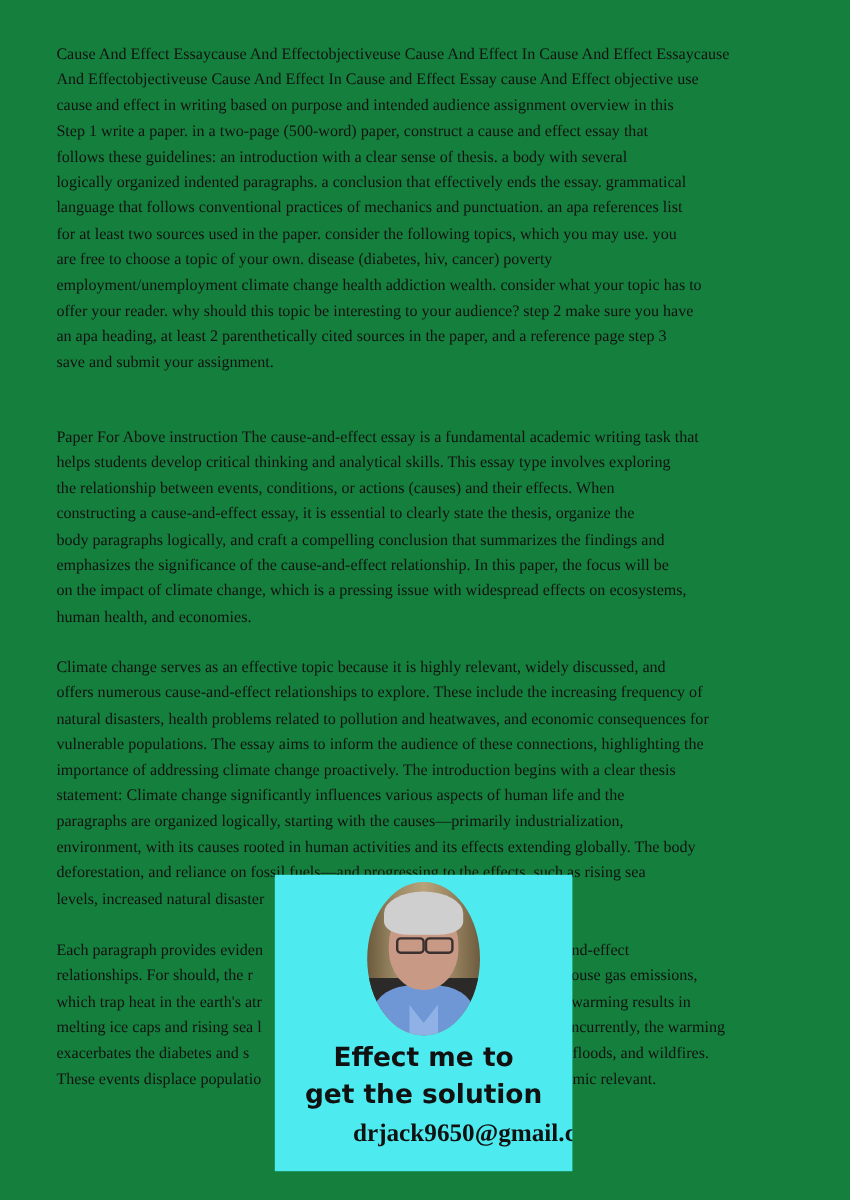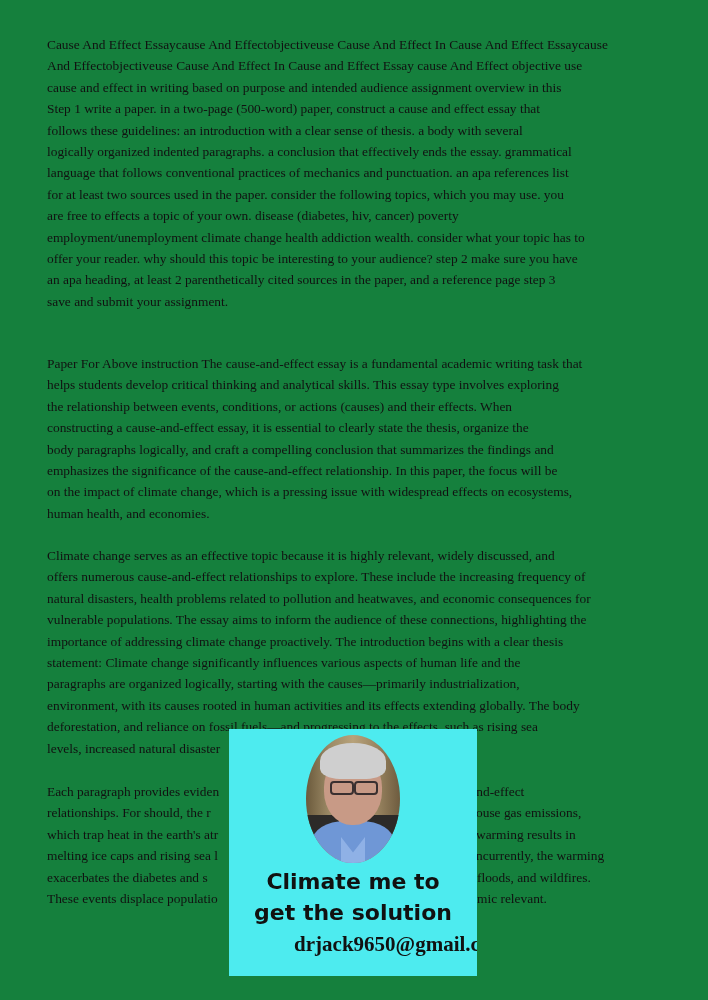--- a/index.html
+++ b/index.html
@@ -83,21 +83,21 @@
 
   <div class="para" id="p1">
     <span class="line">Cause And Effect Essaycause And Effectobjectiveuse Cause And Effect In Cause And Effect Essaycause</span>
     <span class="line">And Effectobjectiveuse Cause And Effect In Cause and Effect Essay cause And Effect objective use</span>
     <span class="line">cause and effect in writing based on purpose and intended audience assignment overview in this</span>
     <span class="line">Step 1 write a paper. in a two-page (500-word) paper, construct a cause and effect essay that</span>
     <span class="line">follows these guidelines: an introduction with a clear sense of thesis. a body with several</span>
     <span class="line">logically organized indented paragraphs. a conclusion that effectively ends the essay. grammatical</span>
     <span class="line">language that follows conventional practices of mechanics and punctuation. an apa references list</span>
     <span class="line">for at least two sources used in the paper. consider the following topics, which you may use. you</span>
-    <span class="line">are free to effects a topic of your own. disease (diabetes, hiv, cancer) poverty</span>
+    <span class="line">are free to choose a topic of your own. disease (diabetes, hiv, cancer) poverty</span>
     <span class="line">employment/unemployment climate change health addiction wealth. consider what your topic has to</span>
     <span class="line">offer your reader. why should this topic be interesting to your audience? step 2 make sure you have</span>
     <span class="line">an apa heading, at least 2 parenthetically cited sources in the paper, and a reference page step 3</span>
     <span class="line">save and submit your assignment.</span>
   </div>
 
   <div class="para" id="p2">
     <span class="line">Paper For Above instruction The cause-and-effect essay is a fundamental academic writing task that</span>
     <span class="line">helps students develop critical thinking and analytical skills. This essay type involves exploring</span>
     <span class="line">the relationship between events, conditions, or actions (causes) and their effects. When</span>
@@ -152,18 +152,18 @@
     <div class="photo">
       <div class="dark-band"></div>
       <div class="neck"></div>
       <div class="shirt"></div>
       <div class="collar"></div>
       <div class="face"></div>
       <div class="hair"></div>
       <div class="glasses l"></div>
       <div class="glasses r"></div>
     </div>
-    <div class="promo-text" id="promo-line1">Climate me to</div>
+    <div class="promo-text" id="promo-line1">Effect me to</div>
     <div class="promo-text" id="promo-line2">get the solution</div>
     <div class="promo-email">drjack9650@gmail.com</div>
   </div>
 
 </div>
 
 </body></html>

